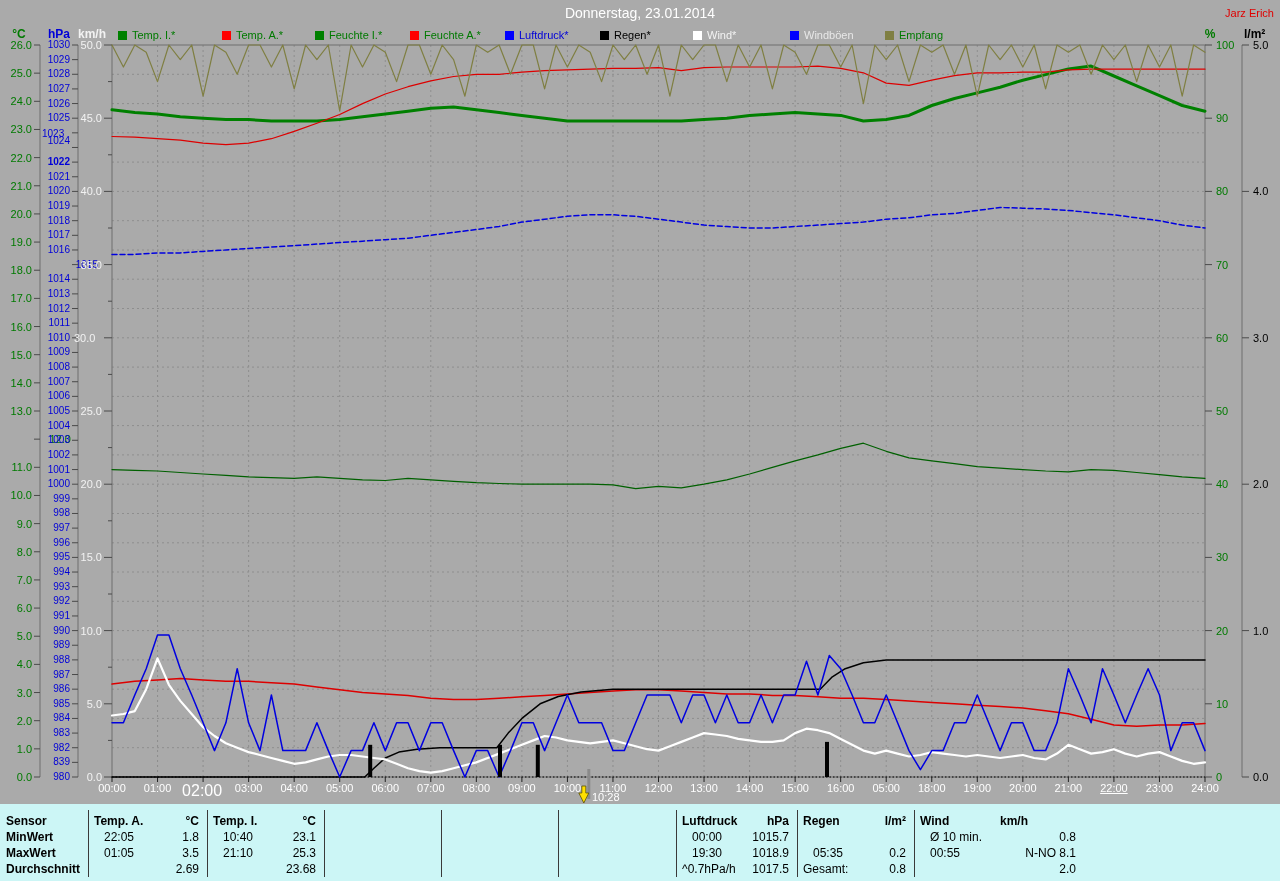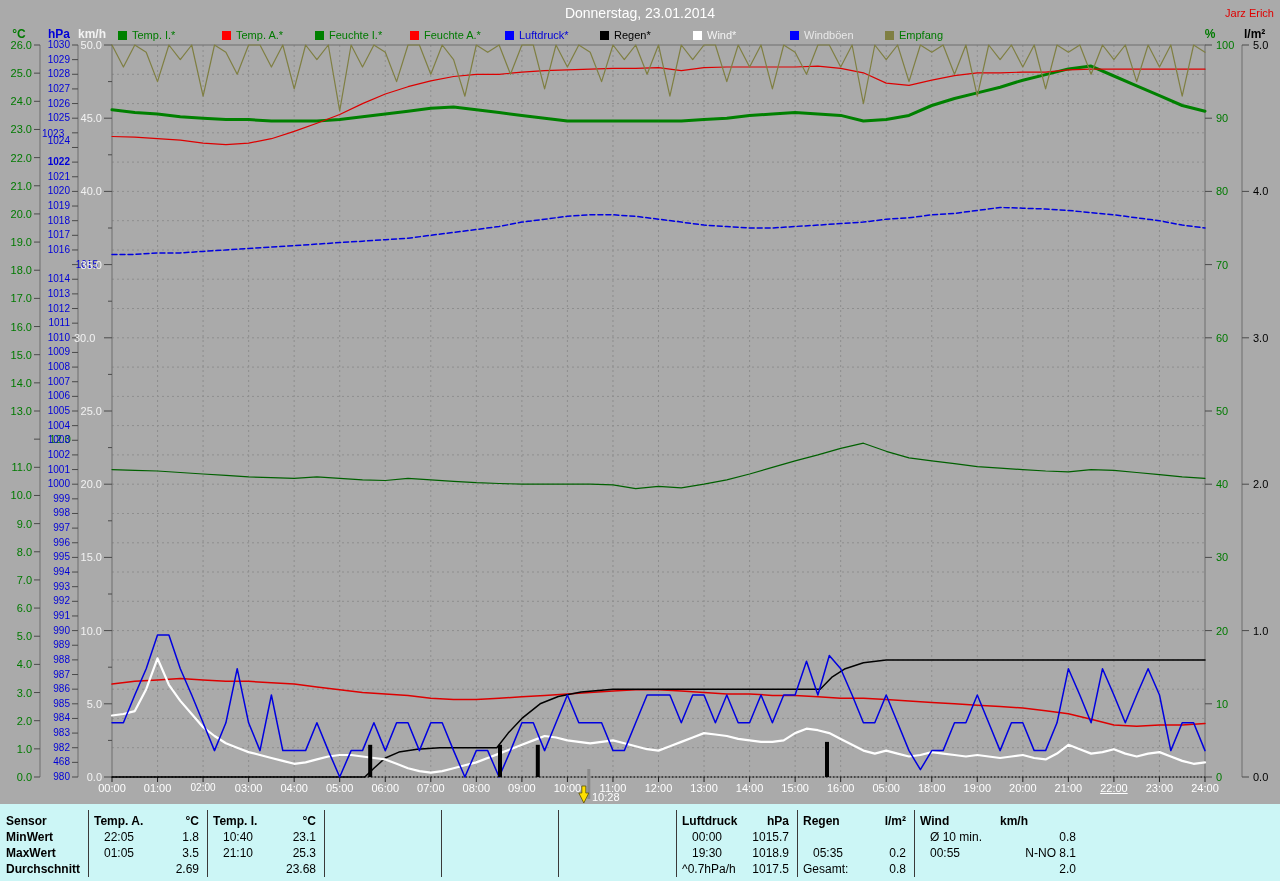--- a/index.html
+++ b/index.html
@@ -333,21 +333,21 @@
     <div class="lbl" style="left: 42px; top: 610.96px; width: 28px; text-align: right; font-size: 10px; color: rgb(0, 0, 216);">991</div>
     <div class="lbl" style="left: 42px; top: 625.6px; width: 28px; text-align: right; font-size: 10px; color: rgb(0, 0, 216);">990</div>
     <div class="lbl" style="left: 42px; top: 640.24px; width: 28px; text-align: right; font-size: 10px; color: rgb(0, 0, 216);">989</div>
     <div class="lbl" style="left: 42px; top: 654.88px; width: 28px; text-align: right; font-size: 10px; color: rgb(0, 0, 216);">988</div>
     <div class="lbl" style="left: 42px; top: 669.52px; width: 28px; text-align: right; font-size: 10px; color: rgb(0, 0, 216);">987</div>
     <div class="lbl" style="left: 42px; top: 684.16px; width: 28px; text-align: right; font-size: 10px; color: rgb(0, 0, 216);">986</div>
     <div class="lbl" style="left: 42px; top: 698.8px; width: 28px; text-align: right; font-size: 10px; color: rgb(0, 0, 216);">985</div>
     <div class="lbl" style="left: 42px; top: 713.44px; width: 28px; text-align: right; font-size: 10px; color: rgb(0, 0, 216);">984</div>
     <div class="lbl" style="left: 42px; top: 728.08px; width: 28px; text-align: right; font-size: 10px; color: rgb(0, 0, 216);">983</div>
     <div class="lbl" style="left: 42px; top: 742.72px; width: 28px; text-align: right; font-size: 10px; color: rgb(0, 0, 216);">982</div>
-    <div class="lbl" style="left: 42px; top: 757.36px; width: 28px; text-align: right; font-size: 10px; color: rgb(0, 0, 216);">468</div>
+    <div class="lbl" style="left: 42px; top: 757.36px; width: 28px; text-align: right; font-size: 10px; color: rgb(0, 0, 216);">839</div>
     <div class="lbl" style="left: 42px; top: 772px; width: 28px; text-align: right; font-size: 10px; color: rgb(0, 0, 216);">980</div>
     <div class="lbl" style="left: 74px; top: 40px; width: 28px; text-align: right; font-size: 11px; color: rgb(242, 242, 242);">50.0</div>
     <div class="lbl" style="left: 74px; top: 113.2px; width: 28px; text-align: right; font-size: 11px; color: rgb(242, 242, 242);">45.0</div>
     <div class="lbl" style="left: 74px; top: 186.4px; width: 28px; text-align: right; font-size: 11px; color: rgb(242, 242, 242);">40.0</div>
     <div class="lbl" style="left: 74px; top: 259.6px; width: 28px; text-align: right; font-size: 11px; color: rgb(242, 242, 242);">35.0</div>
     <div class="lbl" style="left: 74px; top: 332.8px; width: 28px; text-align: left; font-size: 11px; color: rgb(242, 242, 242);">30.0</div>
     <div class="lbl" style="left: 74px; top: 406px; width: 28px; text-align: right; font-size: 11px; color: rgb(242, 242, 242);">25.0</div>
     <div class="lbl" style="left: 74px; top: 479.2px; width: 28px; text-align: right; font-size: 11px; color: rgb(242, 242, 242);">20.0</div>
     <div class="lbl" style="left: 74px; top: 552.4px; width: 28px; text-align: right; font-size: 11px; color: rgb(242, 242, 242);">15.0</div>
     <div class="lbl" style="left: 74px; top: 625.6px; width: 28px; text-align: right; font-size: 11px; color: rgb(242, 242, 242);">10.0</div>
@@ -365,21 +365,21 @@
     <div class="lbl" style="left: 1216px; top: 698.8px; width: 30px; font-size: 11px; color: rgb(0, 122, 0);">10</div>
     <div class="lbl" style="left: 1216px; top: 772px; width: 30px; font-size: 11px; color: rgb(0, 122, 0);">0</div>
     <div class="lbl" style="left: 1253px; top: 40px; width: 30px; font-size: 11px; color: rgb(0, 0, 0);">5.0</div>
     <div class="lbl" style="left: 1253px; top: 186.4px; width: 30px; font-size: 11px; color: rgb(0, 0, 0);">4.0</div>
     <div class="lbl" style="left: 1253px; top: 332.8px; width: 30px; font-size: 11px; color: rgb(0, 0, 0);">3.0</div>
     <div class="lbl" style="left: 1253px; top: 479.2px; width: 30px; font-size: 11px; color: rgb(0, 0, 0);">2.0</div>
     <div class="lbl" style="left: 1253px; top: 625.6px; width: 30px; font-size: 11px; color: rgb(0, 0, 0);">1.0</div>
     <div class="lbl" style="left: 1253px; top: 772px; width: 30px; font-size: 11px; color: rgb(0, 0, 0);">0.0</div>
     <div class="lbl" style="left: 91px; top: 783px; width: 42px; text-align: center; font-size: 11px; color: rgb(255, 255, 255);">00:00</div>
     <div class="lbl" style="left: 136.542px; top: 783px; width: 42px; text-align: center; font-size: 11px; color: rgb(255, 255, 255);">01:00</div>
-    <div class="lbl" style="left: 182.083px; top: 783px; width: 42px; text-align: center; font-size: 10px; color: rgb(255, 255, 255);">02:00</div>
+    <div class="lbl" style="left: 182.083px; top: 783px; width: 42px; font-size: 16px; color: rgb(255, 255, 255);">02:00</div>
     <div class="lbl" style="left: 227.625px; top: 783px; width: 42px; text-align: center; font-size: 11px; color: rgb(255, 255, 255);">03:00</div>
     <div class="lbl" style="left: 273.167px; top: 783px; width: 42px; text-align: center; font-size: 11px; color: rgb(255, 255, 255);">04:00</div>
     <div class="lbl" style="left: 318.708px; top: 783px; width: 42px; text-align: center; font-size: 11px; color: rgb(255, 255, 255);">05:00</div>
     <div class="lbl" style="left: 364.25px; top: 783px; width: 42px; text-align: center; font-size: 11px; color: rgb(255, 255, 255);">06:00</div>
     <div class="lbl" style="left: 409.792px; top: 783px; width: 42px; text-align: center; font-size: 11px; color: rgb(255, 255, 255);">07:00</div>
     <div class="lbl" style="left: 455.333px; top: 783px; width: 42px; text-align: center; font-size: 11px; color: rgb(255, 255, 255);">08:00</div>
     <div class="lbl" style="left: 500.875px; top: 783px; width: 42px; text-align: center; font-size: 11px; color: rgb(255, 255, 255);">09:00</div>
     <div class="lbl" style="left: 546.417px; top: 783px; width: 42px; text-align: center; font-size: 11px; color: rgb(255, 255, 255);">10:00</div>
     <div class="lbl" style="left: 591.958px; top: 783px; width: 42px; text-align: center; font-size: 11px; color: rgb(255, 255, 255);">11:00</div>
     <div class="lbl" style="left: 637.5px; top: 783px; width: 42px; text-align: center; font-size: 11px; color: rgb(255, 255, 255);">12:00</div>

